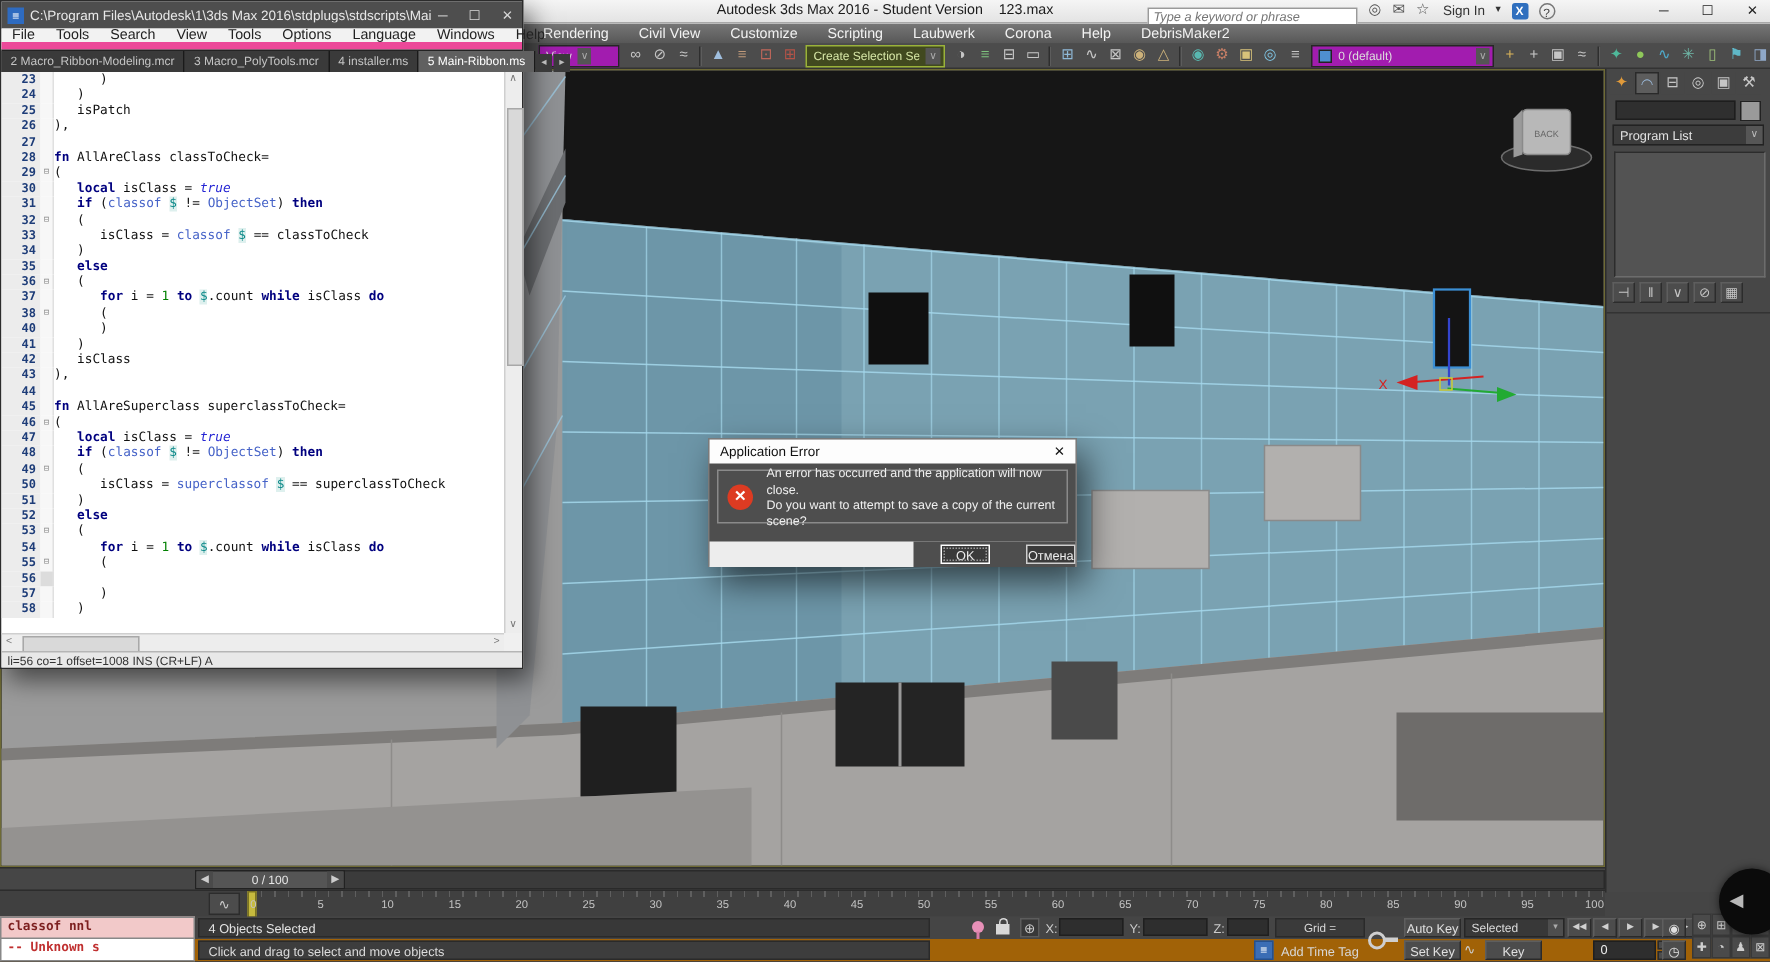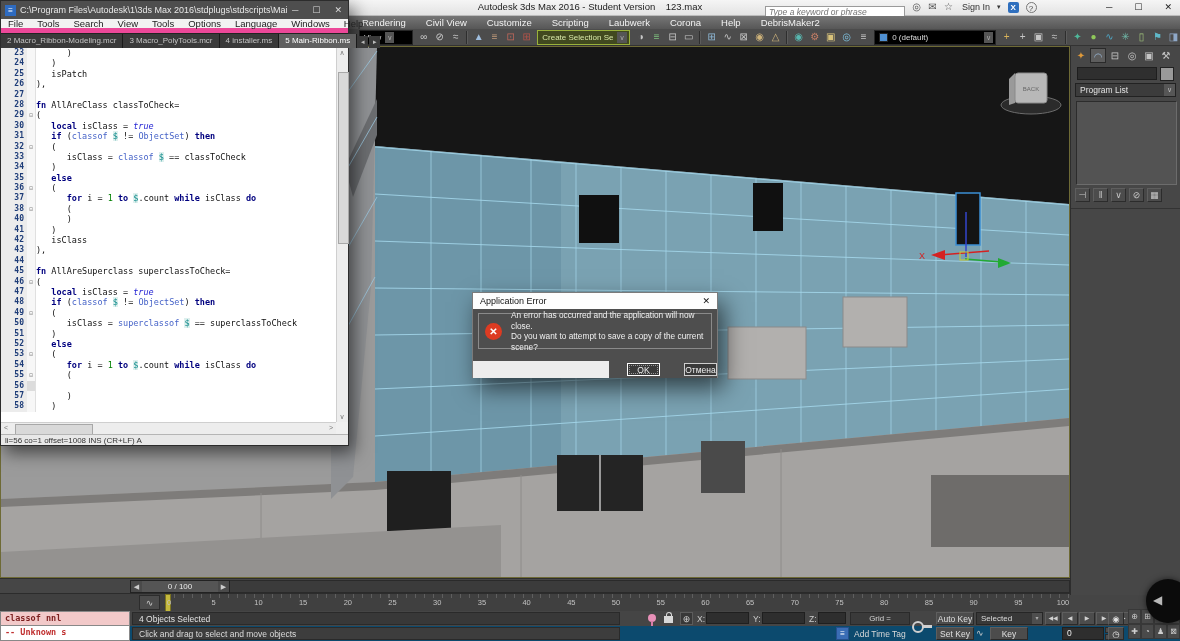--- a/index.html
+++ b/index.html
@@ -22,21 +22,21 @@
         font-size:8px;text-align:center;line-height:11px;box-sizing:border-box;}
   .mx-wbtns{right:8px;top:0;height:14px;display:flex;gap:22px;align-items:center;color:#222;font-size:9px;}
 
   .mx-menubar{left:0;top:16px;width:1180px;height:13px;background:linear-gradient(#767676,#575757);
         display:flex;align-items:center;padding-left:352px;box-sizing:border-box;}
   .mmenu-item{font-size:9.5px;color:#f2f2f2;padding:0 10px;line-height:13px;}
 
   .mx-toolbar{left:0;top:29px;width:1180px;height:17px;background:#4c4c4c;border-bottom:1px solid #333;
         display:flex;align-items:center;gap:4px;padding-left:346px;box-sizing:border-box;}
   .tb-label{font-size:8.5px;color:#ccc;}
-  .dd{height:13px;background:#000000;border:1px solid #262626;display:inline-flex;align-items:center;
+  .dd{height:13px;background:#a21caf;border:1px solid #262626;display:inline-flex;align-items:center;
         font-size:8px;color:#ddd;padding:0 2px 0 4px;gap:4px;}
   .dd .caret{font-style:normal;font-size:7px;color:#aaa;background:#555;padding:0 2px;line-height:11px;}
   .dd-view{width:48px;}
   .dd-selset{width:88px;background:#41491f;border-color:#9ab23a;color:#d8e8a8;}
   .dd-layer{width:118px;}
   .lay-sq{display:inline-block;width:7px;height:7px;background:#4f8fd0;border:1px solid #222;}
   .tb-group{display:flex;align-items:center;gap:3px;}
   .tbi{display:inline-block;min-width:13px;height:14px;line-height:14px;text-align:center;font-size:10px;}
   .tb-sep{width:1px;height:13px;background:#2e2e2e;border-right:1px solid #5c5c5c;}
 
@@ -123,21 +123,21 @@
   .ruler-row{left:0;top:593px;width:1070px;height:18px;background:#404040;border-top:1px solid #2c2c2c;box-sizing:border-box;}
   .mce-btn{left:139px;top:1px;width:21px;height:15px;background:#4c4c4c;border:1px solid #2c2c2c;color:#ccc;
         font-size:9px;text-align:center;line-height:14px;box-sizing:border-box;}
   .ruler{left:165px;top:0;width:905px;height:18px;
         background-image:repeating-linear-gradient(90deg,#5f5f5f 0,#5f5f5f 1px,transparent 1px,transparent 8.94px);
         background-size:100% 4px;background-repeat:no-repeat;}
   .rlabel{position:absolute;top:4px;font-size:7.5px;color:#c2c2c2;transform:translateX(-50%);}
   .rmarker{position:absolute;left:0px;top:0;width:6px;height:18px;background:#c6ba3e;border:1px solid #7c7420;box-sizing:border-box;}
 
   .row1{left:0;top:611px;width:1180px;height:15px;background:#454545;}
-  .row2{left:0;top:626px;width:1180px;height:15px;background:#0c4a6e;}
+  .row2{left:0;top:626px;width:1180px;height:15px;background:#a16207;}
   .listener-pink{left:0;top:0;width:130px;height:15px;background:#f2c9c9;border:1px solid #888;box-sizing:border-box;
         font-family:"DejaVu Sans Mono",monospace;font-size:8.5px;font-weight:bold;color:#7c1f1f;padding-left:4px;line-height:13px;}
   .listener-white{left:0;top:0;width:130px;height:15px;background:#fff;border:1px solid #888;border-top:none;box-sizing:border-box;
         font-family:"DejaVu Sans Mono",monospace;font-size:8.5px;font-weight:bold;color:#c03030;padding-left:4px;line-height:13px;}
   .statusbar{left:132px;top:1px;width:488px;height:13px;background:#383838;border:1px solid #2a2a2a;
         font-size:8.5px;color:#e4e4e4;padding-left:6px;line-height:12px;box-sizing:border-box;}
   .promptbar{left:132px;top:1px;width:488px;height:13px;background:#3d3d3d;border:1px solid #2a2a2a;
         font-size:8.5px;color:#dcdcdc;padding-left:6px;line-height:12px;box-sizing:border-box;}
   .pinicon{left:648px;top:3px;width:8px;height:8px;border-radius:50%;background:#e890b8;}
   .pinicon::after{content:'';position:absolute;left:3px;top:7px;width:2px;height:5px;background:#d87ca8;}

